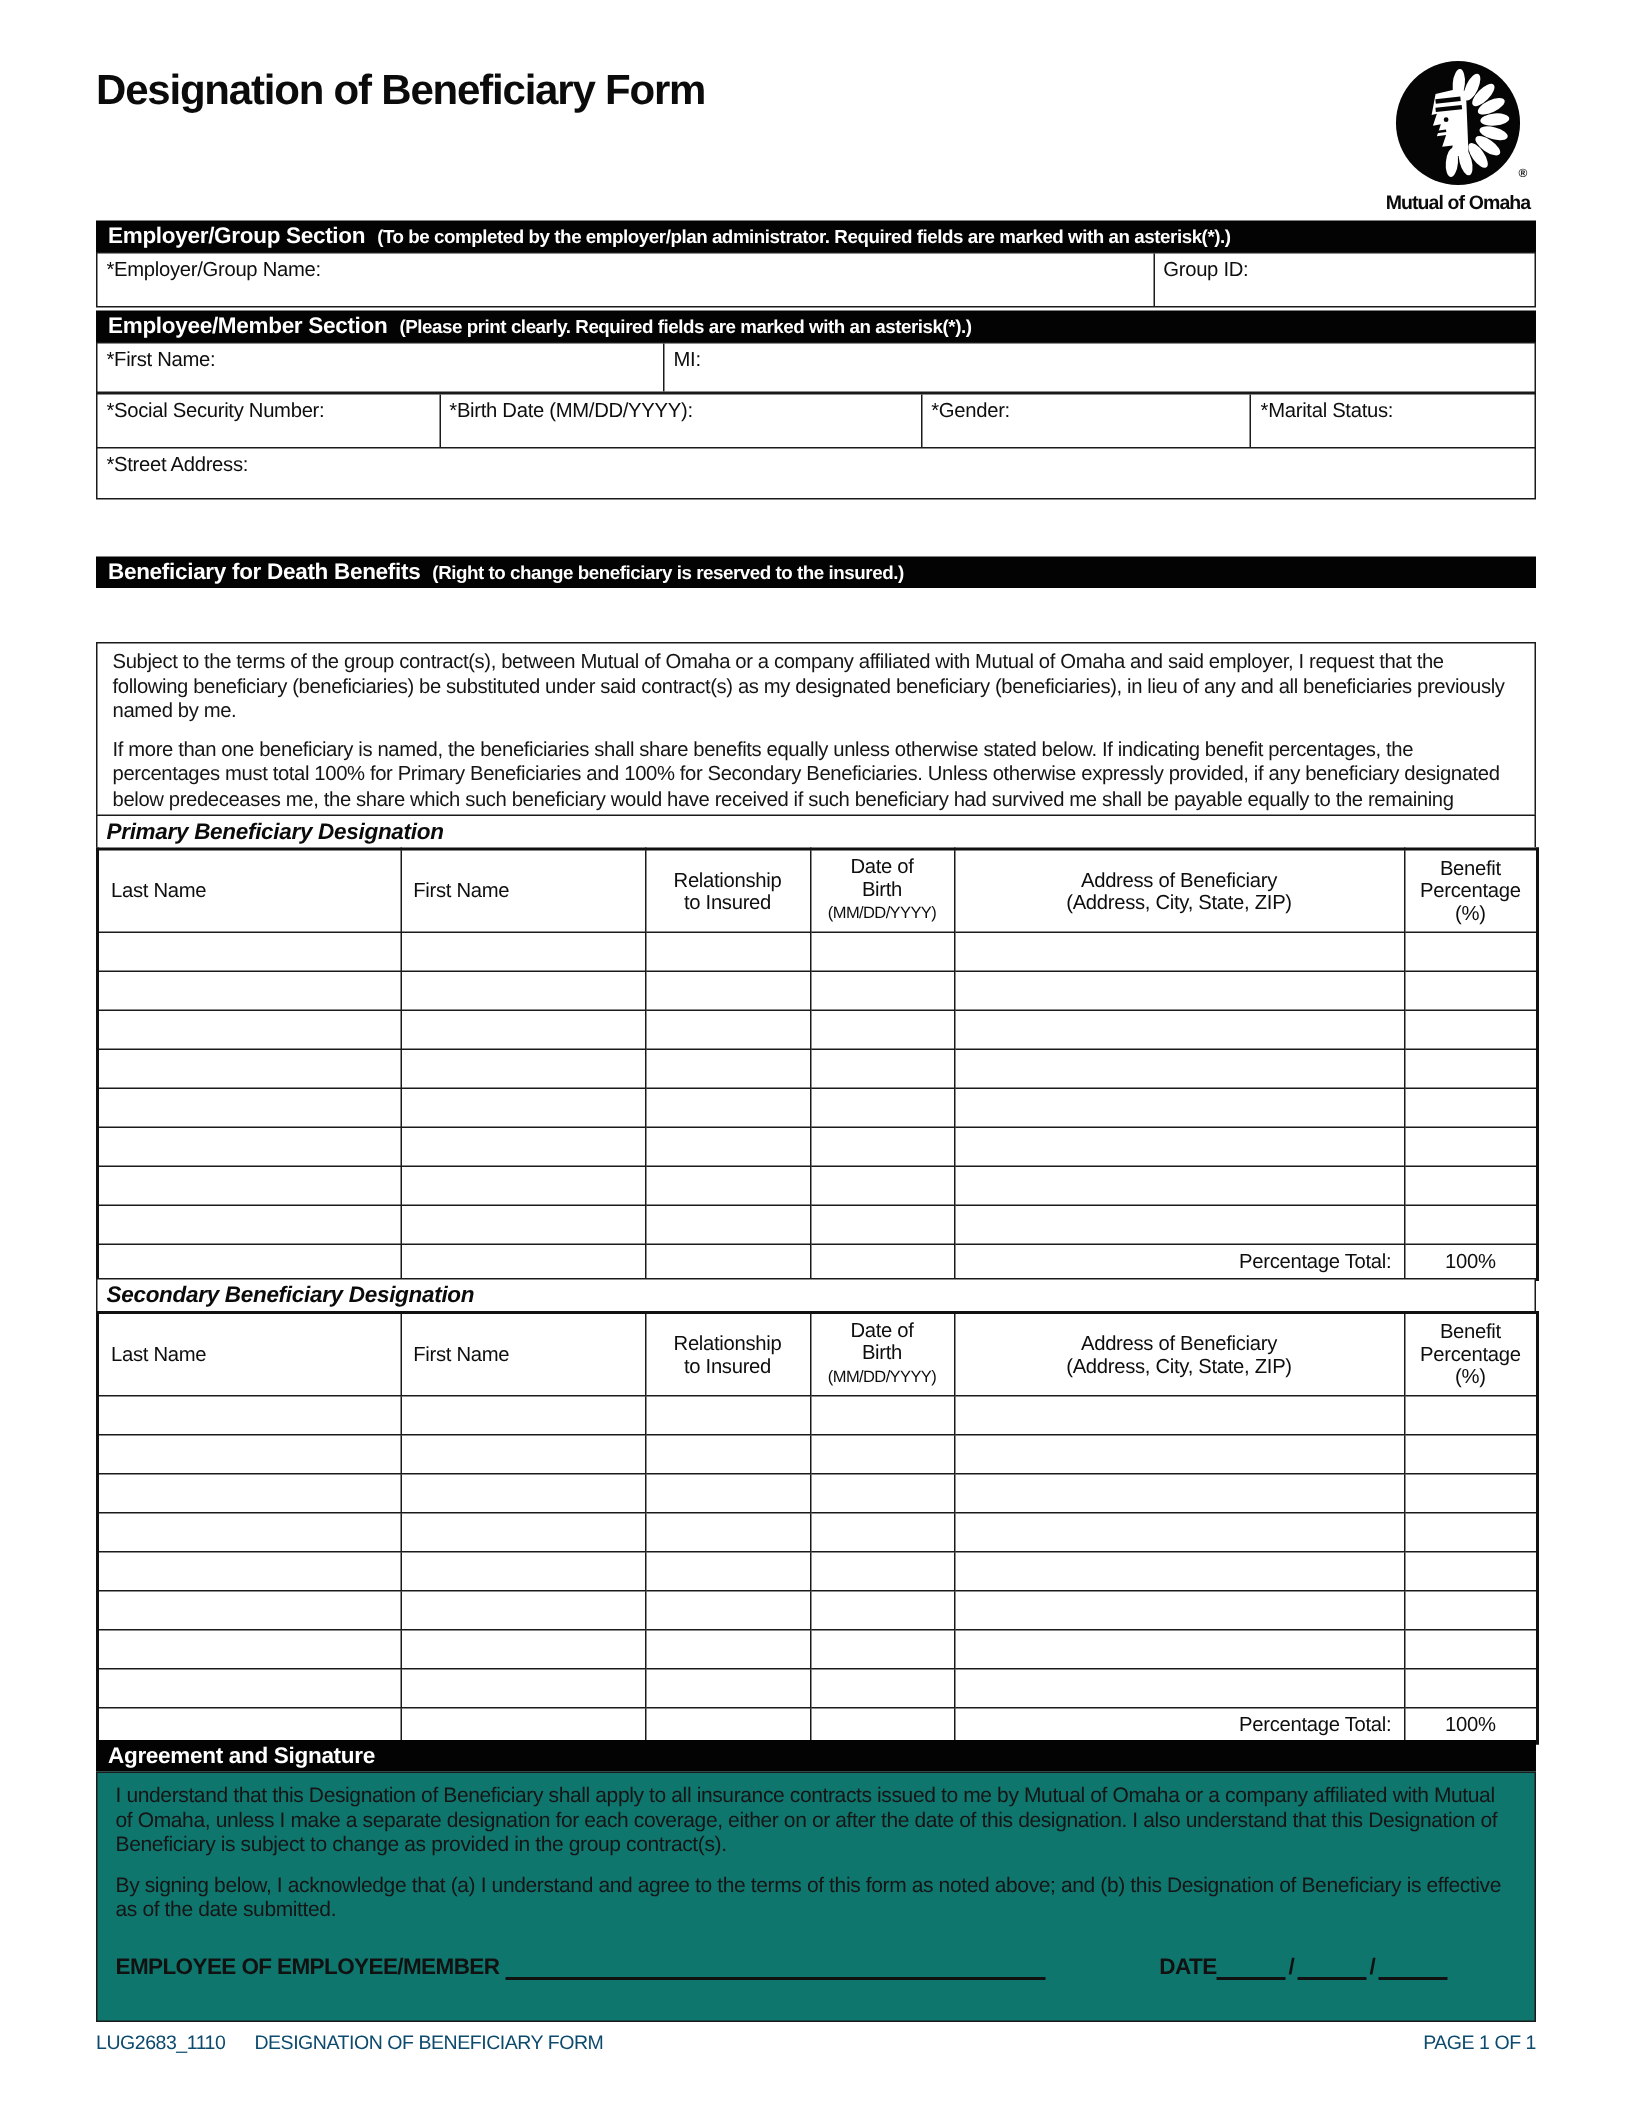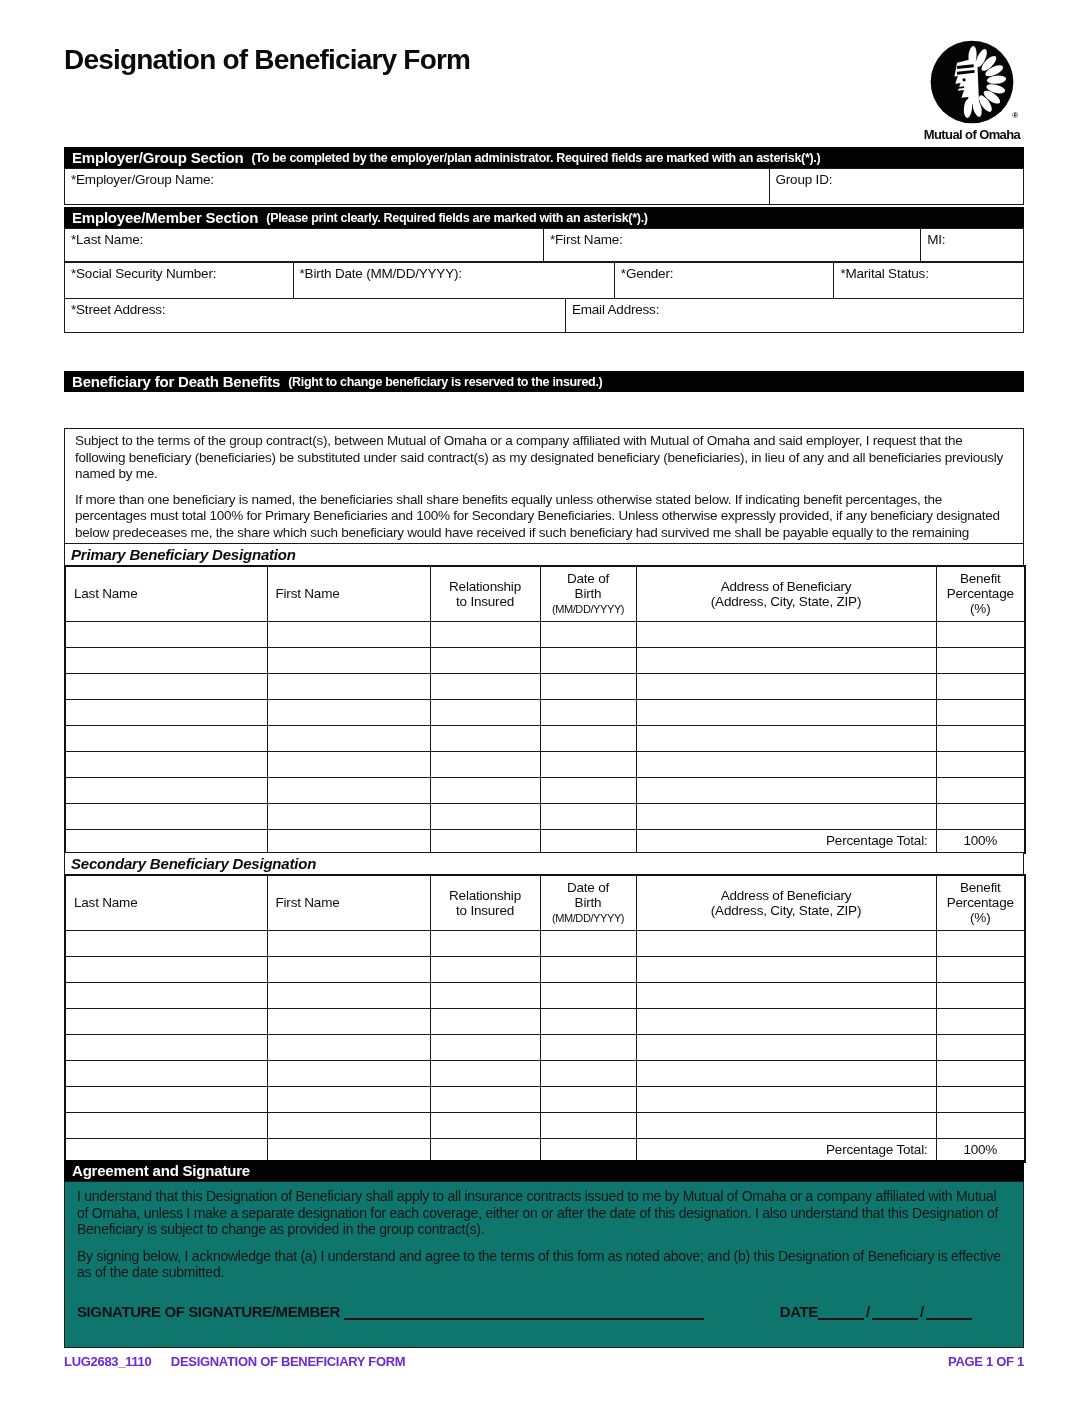--- a/index.html
+++ b/index.html
@@ -57,21 +57,21 @@
   .abox p { font-size:14px; line-height:16.5px; color:#151515; margin-bottom:10px; letter-spacing:-0.25px; }
   .sigrow { display:flex; align-items:flex-end; margin-top:22px; }
   .siglabel { font-size:15px; font-weight:bold; white-space:nowrap; letter-spacing:-0.4px; }
   .sigline { flex:1; border-bottom:2px solid #111; height:14px; margin:0 4px; max-width:360px; }
   .datelabel { font-size:15px; font-weight:bold; margin-left:72px; letter-spacing:-0.4px; }
   .dateseg { width:46px; border-bottom:2px solid #111; height:14px; }
   .slash { font-size:15px; font-weight:bold; padding:0 2px; }
 
   
   .footer { position:absolute; top:1354px; left:0; width:960px; display:flex; justify-content:space-between;
-            font-size:13px; font-weight:bold; letter-spacing:-0.3px; color:#6d28d9; }
+            font-size:13px; font-weight:normal; letter-spacing:-0.3px; color:#0c4a6e; }
   .footer .fcode { margin-right:16px; }
 </style>
 </head>
 <body>
 
 <div class="page">
   <div class="content">
 
     <div class="hdr">
       <div class="page-title">Designation of Beneficiary Form</div>
@@ -118,23 +118,20 @@
         <span class="flabel">Group ID:</span>
       </div>
     </div>
 
     <div class="bar" style="top:207px;">
       <span class="bar-title">Employee/Member Section</span>
       <span class="bar-sub">(Please print clearly. Required fields are marked with an asterisk(*).)</span>
     </div>
 
     <div class="frow" style="top:228px; height:34px;">
-      <div class="fcell" style="width:480px;">
-        <span class="flabel">*Last Name:</span>
-      </div>
       <div class="fcell" style="width:378px;">
         <span class="flabel">*First Name:</span>
       </div>
       <div class="fcell" style="width:102px;">
         <span class="flabel">MI:</span>
       </div>
     </div>
 
     <div class="frow" style="top:262px; height:40px;">
       <div class="fcell" style="width:229px;">
@@ -147,23 +144,20 @@
         <span class="flabel">*Gender:</span>
       </div>
       <div class="fcell" style="width:189px;">
         <span class="flabel">*Marital Status:</span>
       </div>
     </div>
 
     <div class="frow" style="top:298px; height:35px;">
       <div class="fcell" style="width:502px;">
         <span class="flabel">*Street Address:</span>
-      </div>
-      <div class="fcell" style="width:458px;">
-        <span class="flabel">Email Address:</span>
       </div>
     </div>
 
 
     <div class="bar" style="top:371px;">
       <span class="bar-title">Beneficiary for Death Benefits</span>
       <span class="bar-sub">(Right to change beneficiary is reserved to the insured.)</span>
     </div>
 
     <div class="pbox" style="top:392px; height:151px;">
@@ -370,21 +364,21 @@
     </table>
 
     <div class="bar" style="top:1160px;">
       <span class="bar-title">Agreement and Signature</span>
     </div>
 
     <div class="abox" style="top:1181px;">
       <p>I understand that this Designation of Beneficiary shall apply to all insurance contracts issued to me by Mutual of Omaha or a company affiliated with Mutual of Omaha, unless I make a separate designation for each coverage, either on or after the date of this designation. I also understand that this Designation of Beneficiary is subject to change as provided in the group contract(s).</p>
       <p>By signing below, I acknowledge that (a) I understand and agree to the terms of this form as noted above; and (b) this Designation of Beneficiary is effective as of the date submitted.</p>
       <div class="sigrow">
-        <span class="siglabel">SIGNATURE OF SIGNATURE/MEMBER</span>
+        <span class="siglabel">EMPLOYEE OF EMPLOYEE/MEMBER</span>
         <span class="sigline"></span>
         <span class="datelabel">DATE</span>
         <span class="dateseg"></span>
         <span class="slash">/</span>
         <span class="dateseg"></span>
         <span class="slash">/</span>
         <span class="dateseg"></span>
       </div>
     </div>
 

